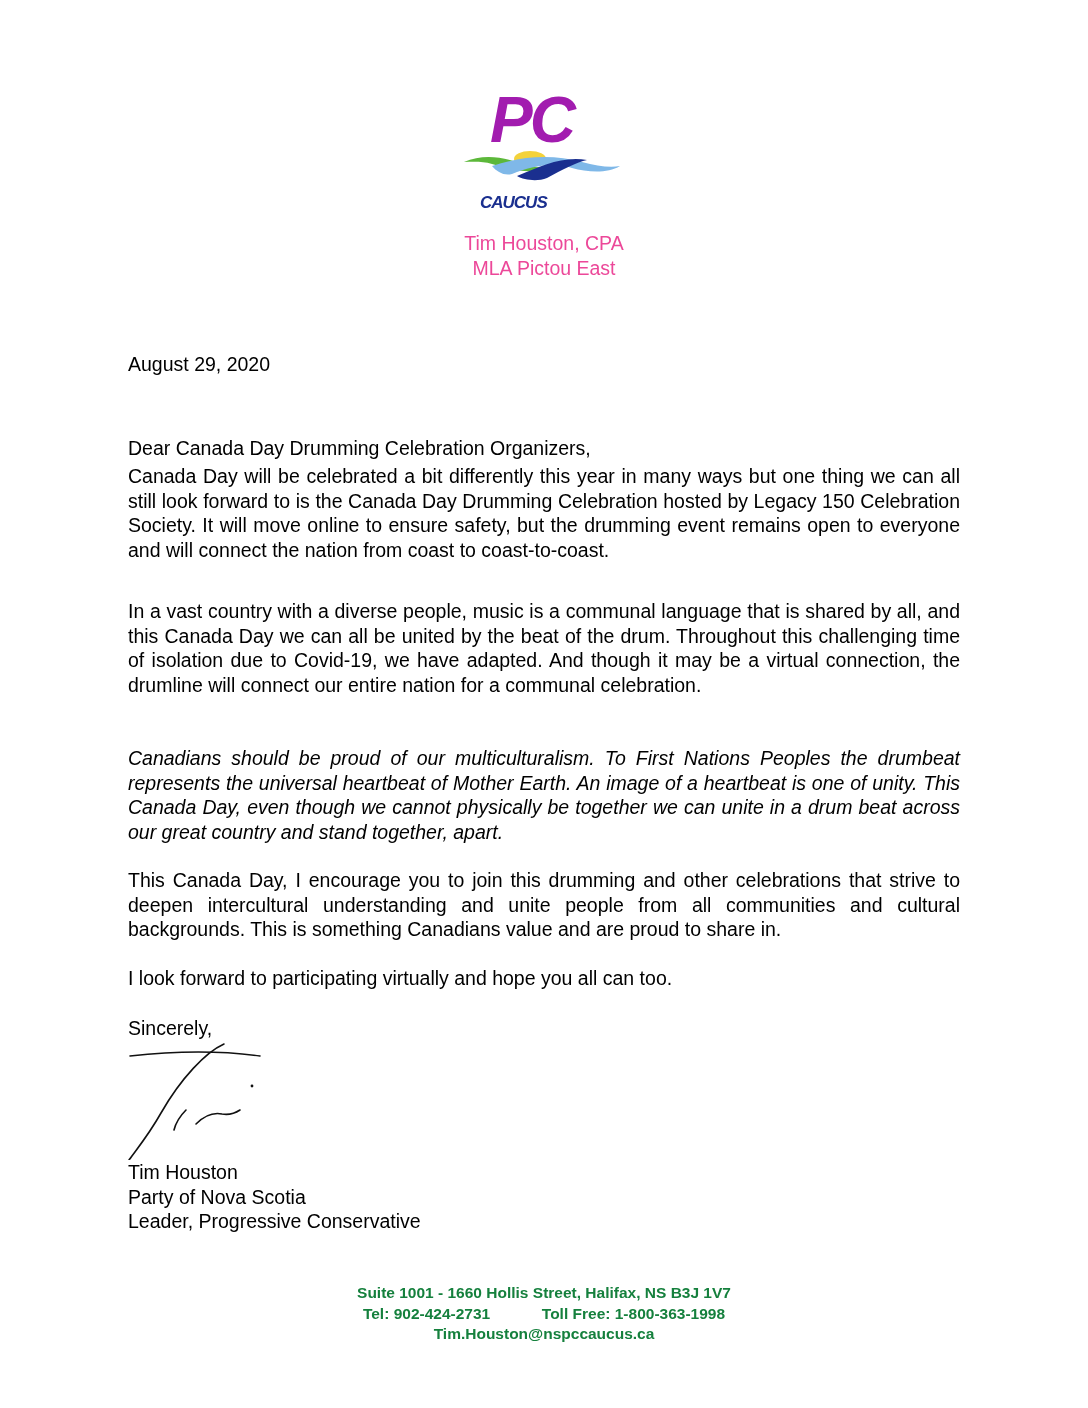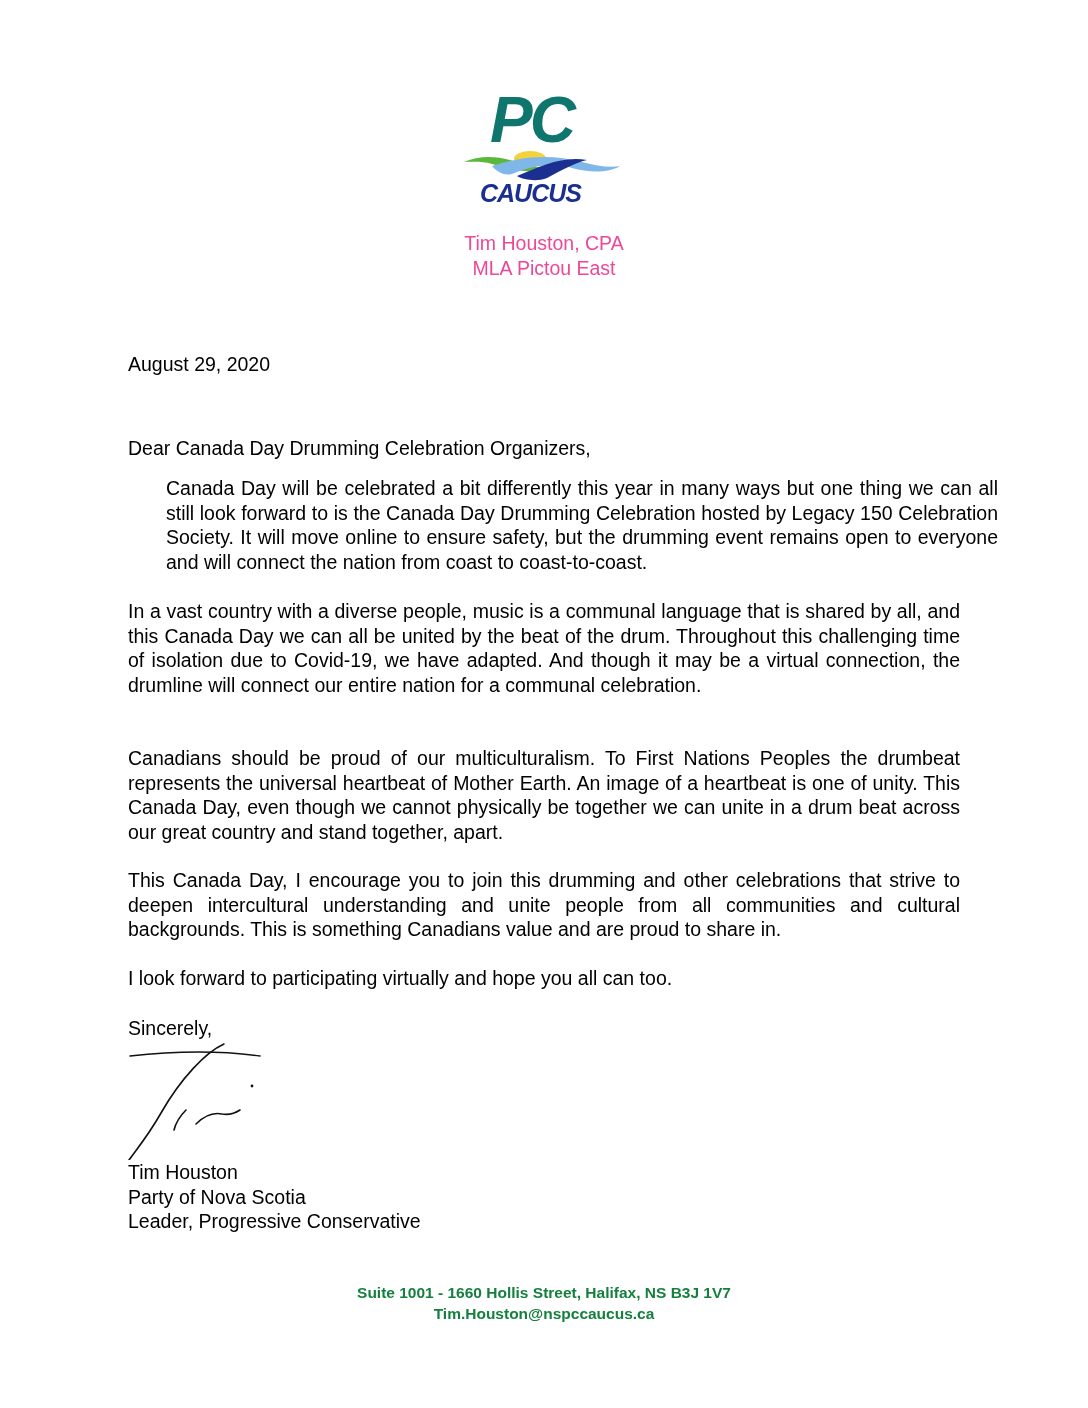--- a/index.html
+++ b/index.html
@@ -1,34 +1,34 @@
 <!DOCTYPE html>
 <html><head>
   <meta charset="utf-8">
   <style>
     html, body { margin: 0; padding: 0; background: #ffffff; }
     body { width: 1088px; height: 1408px; position: relative; overflow: hidden;
            font-family: "Liberation Sans", sans-serif; color: #000; }
     .logo { position: absolute; left: 462px; top: 88px; width: 160px; height: 124px; }
     .logo-pc { position: absolute; left: 28px; top: 0; font-family: "Liberation Sans", sans-serif;
                font-weight: bold; font-style: italic; font-size: 64px; line-height: 64px;
-               color: #0f766e; letter-spacing: -3px; }
+               color: #a21caf; letter-spacing: -3px; }
     .logo-waves { position: absolute; left: 0; top: 60px; width: 160px; height: 34px; }
-    .logo-caucus { position: absolute; left: 18px; top: 92px; font-weight: bold; font-style: italic;
-                   font-size: 25px; line-height: 26px; color: #1a2f8f; letter-spacing: -1px; }
+    .logo-caucus { position: absolute; left: 18px; top: 102px; font-weight: bold; font-style: italic;
+                   font-size: 17px; line-height: 26px; color: #1a2f8f; letter-spacing: -1px; }
     .letterhead { position: absolute; left: 0; width: 1088px; top: 231px; text-align: center;
                   color: #ec4899; font-size: 19.5px; line-height: 24.5px; }
     .letterhead div { white-space: nowrap; }
     .text { position: absolute; left: 128px; width: 832px; font-size: 19.5px; line-height: 24.5px; }
     .para { text-align: justify; text-align-last: left; }
     .date { top: 352px; }
     .salutation { top: 426px; margin-top: 10px; }
-    .p1 { top: 476px; margin-left: 38px; }
+    .p1 { top: 464px; }
     .p2 { top: 599px; }
-    .p3 { top: 746px; }
+    .p3 { top: 746px; font-style: italic; }
     .p4 { top: 868px; }
     .p5 { top: 966px; }
     .closing { top: 1016px; }
     .signature { position: absolute; left: 126px; top: 1038px; width: 140px; height: 122px; }
     .signer { top: 1160px; }
     .signer div { white-space: nowrap; }
     .footer { position: absolute; left: 0; width: 1088px; top: 1283px; text-align: center;
               font-weight: bold; font-size: 15.5px; line-height: 20.5px; color: #15803d; }
     .footer div { white-space: pre; }
   </style>
@@ -71,14 +71,15 @@
 </svg>
 
 <div class="text signer">
   <div>Tim Houston</div>
   <div>Party of Nova Scotia</div>
   <div>Leader, Progressive Conservative</div>
 </div>
 
 <div class="footer">
   <div>Suite 1001 - 1660 Hollis Street, Halifax, NS B3J 1V7</div>
+  <div>Tel: 902-424-2731            Toll Free: 1-800-363-1998</div>
   <div>Tim.Houston@nspccaucus.ca</div>
 </div>
 
 </body></html>

